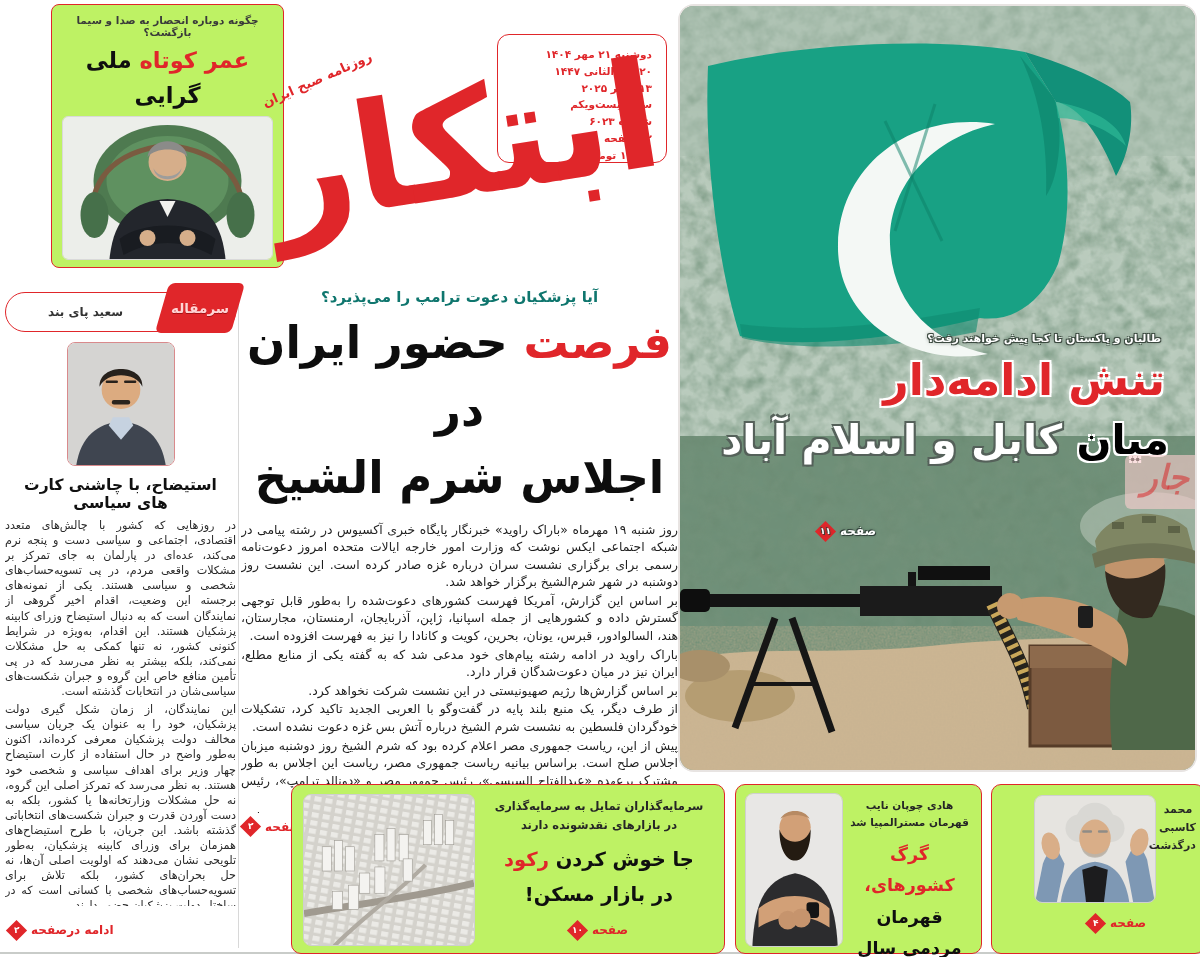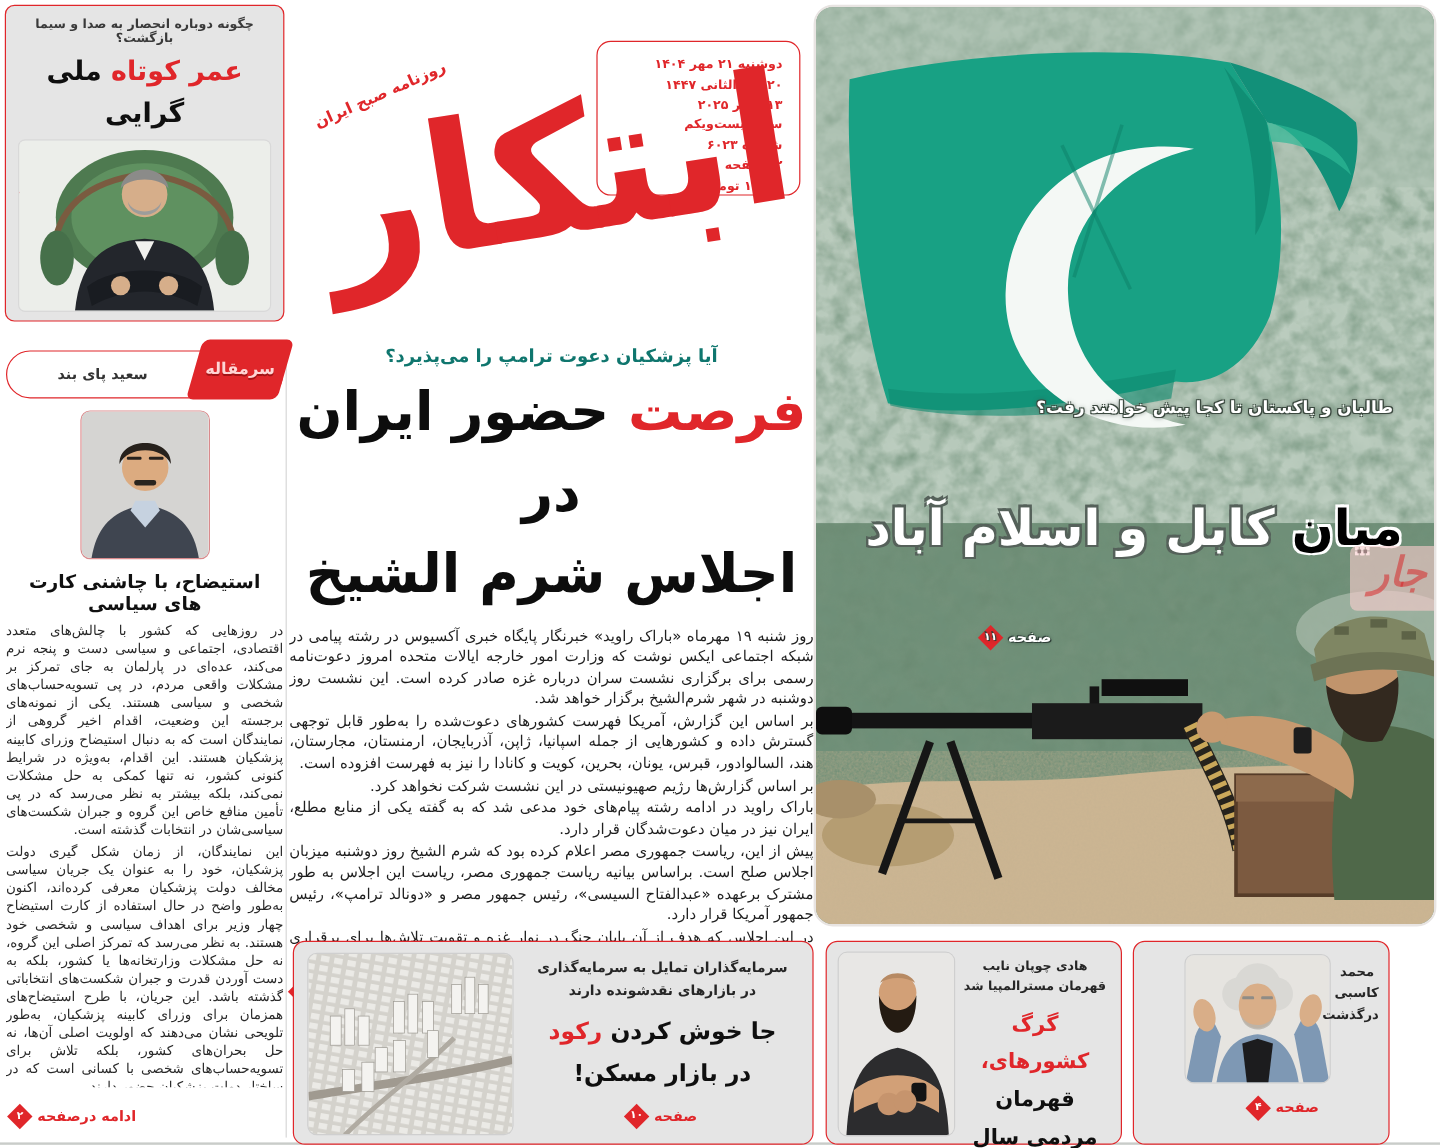--- a/index.html
+++ b/index.html
@@ -1,20 +1,20 @@
 <!DOCTYPE html>
 <html lang="fa" dir="rtl"><head>
 <meta charset="utf-8">
 <style>
   html,body{margin:0;padding:0;background:#fff;}
   .page{position:relative;width:1200px;height:957px;background:#fff;overflow:hidden;
         font-family:"DejaVu Sans",sans-serif;direction:rtl;}
   .red{color:#e0262a;}
   
-  .rbox{position:absolute;border:1.5px solid #e0262a;border-radius:10px;background:#e5e5e5;box-sizing:border-box;}
+  .rbox{position:absolute;border:1.5px solid #e0262a;border-radius:10px;background:#bef264;box-sizing:border-box;margin-left:47px;}
   
   .pg{display:inline-flex;align-items:center;gap:7px;font-size:12px;font-weight:bold;color:#e0262a;}
   .pg .diamond{width:15px;height:15px;background:#e0262a;transform:rotate(45deg);
        display:inline-flex;align-items:center;justify-content:center;flex:0 0 auto;}
   .pg .diamond i{transform:rotate(-45deg);font-style:normal;color:#fff;font-size:9px;font-weight:bold;line-height:1;}
   .pg.white{color:#fff;text-shadow:0 0 3px #31413a,1px 1px 0 #31413a,-1px -1px 0 #31413a;}
   
   .tls{left:4px;top:4px;width:233px;height:264px;border-radius:8px;padding:9px 6px 6px;}
   .tls .kick{font-size:10.5px;font-weight:bold;color:#3a3a3a;text-align:center;}
   .tls h2{margin:5px 0 0;font-size:22.5px;font-weight:900;line-height:1.55;text-align:center;color:#0f0f0f;}
@@ -49,21 +49,21 @@
   .ephoto{width:106px;height:122px;margin:10px auto 0;border:1px solid #d98a8c;border-radius:8px;overflow:hidden;display:block;}
   .edit h3{margin:10px 2px 6px;text-align:center;font-size:15.5px;font-weight:900;color:#101010;}
   .edit .body{font-size:11.2px;line-height:15.1px;text-align:justify;color:#2a2a2a;height:388px;overflow:hidden;}
   .edit .body p{margin:0 0 3px;}
   .edit .foot{position:absolute;bottom:14px;left:4px;}
   
   .pstory{position:absolute;left:678px;top:4px;width:519px;height:768px;border-radius:16px;overflow:hidden;
         border:2px solid #e8e4e2;box-sizing:border-box;background:#8fa996;}
   .pstory svg.scene{position:absolute;left:0;top:0;}
   .ol{position:absolute;z-index:5;white-space:nowrap;}
-  .ol.kick{top:326px;right:34px;color:#fff;font-size:14px;font-weight:800;
+  .ol.kick{top:326px;right:34px;color:#fff;font-size:11px;font-weight:800;
         text-shadow:1px 1px 0 #3c4a40,-1px -1px 0 #3c4a40,1px -1px 0 #3c4a40,-1px 1px 0 #3c4a40,0 0 4px #3c4a40;}
   .ol.l1{top:348px;right:30px;font-size:44px;font-weight:900;color:#e0262a;
         text-shadow:2px 2px 0 #fff,-2px -2px 0 #fff,2px -2px 0 #fff,-2px 2px 0 #fff,0 0 6px #fff;}
   .ol.l2{top:410px;right:26px;font-size:41px;font-weight:900;color:#fff;
         text-shadow:2px 2px 0 #55615a,-2px -2px 0 #55615a,2px -2px 0 #55615a,-2px 2px 0 #55615a;}
   .ol.l2 .w1{color:#000000;text-shadow:2px 2px 0 #fff,-2px -2px 0 #fff,2px -2px 0 #fff,-2px 2px 0 #fff;}
   .ol.badge{top:514px;left:138px;}
   .wmark{position:absolute;right:0;top:449px;width:70px;height:54px;background:rgba(248,205,205,.62);
         border-radius:6px 0 0 6px;z-index:6;overflow:hidden;font-style:italic;}
   .wmark span{position:absolute;right:6px;top:2px;font-size:34px;font-weight:bold;color:rgba(215,40,42,.55);filter:blur(.6px);}
@@ -139,22 +139,23 @@
 
   <div class="vrule"></div>
   <div class="hrule"></div>
 
   <section class="main">
     <div class="kick">آیا پزشکیان دعوت ترامپ را می‌پذیرد؟</div>
     <h1><span class="red">فرصت</span><span> حضور ایران در</span><br><span>اجلاس شرم الشیخ</span></h1>
     <div class="body">
       <p>روز شنبه ۱۹ مهرماه «باراک راوید» خبرنگار پایگاه خبری آکسیوس در رشته پیامی در شبکه اجتماعی ایکس نوشت که وزارت امور خارجه ایالات متحده امروز دعوت‌نامه رسمی برای برگزاری نشست سران درباره غزه صادر کرده است. این نشست روز دوشنبه در شهر شرم‌الشیخ برگزار خواهد شد.</p>
       <p>بر اساس این گزارش، آمریکا فهرست کشورهای دعوت‌شده را به‌طور قابل توجهی گسترش داده و کشورهایی از جمله اسپانیا، ژاپن، آذربایجان، ارمنستان، مجارستان، هند، السالوادور، قبرس، یونان، بحرین، کویت و کانادا را نیز به فهرست افزوده است.</p>
+      <p>باراک راوید در ادامه رشته پیام‌های خود مدعی شد که به گفته یکی از منابع مطلع، ایران نیز در میان دعوت‌شدگان قرار دارد.</p>
       <p>بر اساس گزارش‌ها رژیم صهیونیستی در این نشست شرکت نخواهد کرد.</p>
-      <p>باراک راوید در ادامه رشته پیام‌های خود مدعی شد که به گفته یکی از منابع مطلع، ایران نیز در میان دعوت‌شدگان قرار دارد.</p>
+      <p>از طرف دیگر، یک منبع بلند پایه در گفت‌وگو با العربی الجدید تاکید کرد، تشکیلات خودگردان فلسطین به نشست شرم الشیخ درباره آتش بس غزه دعوت نشده است.</p>
       <p>پیش از این، ریاست جمهوری مصر اعلام کرده بود که شرم الشیخ روز دوشنبه میزبان اجلاس صلح است. براساس بیانیه ریاست جمهوری مصر، ریاست این اجلاس به طور مشترک برعهده «عبدالفتاح السیسی»، رئیس جمهور مصر و «دونالد ترامپ»، رئیس جمهور آمریکا قرار دارد.</p>
       <p>در این اجلاس که هدف از آن پایان جنگ در نوار غزه و تقویت تلاش‌ها برای برقراری صلح و ثبات در خاورمیانه است، سران بیش از ۲۰ کشور حضور دارند.</p>
     </div>
     <div class="foot">
       <span class="pg">
         <span>شرح درصفحه</span>
         <span class="diamond">
             <i>۲</i>
           </span>
       </span>
@@ -261,20 +262,21 @@
         <ellipse cx="455" cy="562" rx="30" ry="34" fill="#c1946c"></ellipse>
         <path d="M425,565 C428,602 450,617 472,611 C482,596 487,576 485,558 C465,576 440,576 425,565 Z" fill="#33291f"></path>
         <path d="M415,535 C430,503 482,500 507,522 L514,548 C480,534 445,538 418,552 Z" fill="#7f8663"></path>
         <path d="M412,548 C442,536 482,533 516,545 L516,558 C482,548 445,551 415,562 Z" fill="#6d7355"></path>
         <rect x="432" y="516" width="12" height="7" fill="#5d6347"></rect>
         <rect x="462" y="510" width="14" height="7" fill="#5d6347"></rect>
         <rect x="488" y="520" width="12" height="7" fill="#5d6347"></rect>
       </g>
     </svg>
     <div class="ol kick">طالبان و پاکستان تا کجا پیش خواهند رفت؟</div>
+    <div class="ol l1">تنش ادامه‌دار</div>
     <div class="ol l2"><span class="w1">میان</span><span> کابل و اسلام آباد</span></div>
     <div class="ol badge">
       <span class="pg white">
         <span>صفحه</span>
         <span class="diamond">
             <i>۱۱</i>
           </span>
       </span>
     </div>
     <div class="wmark">

